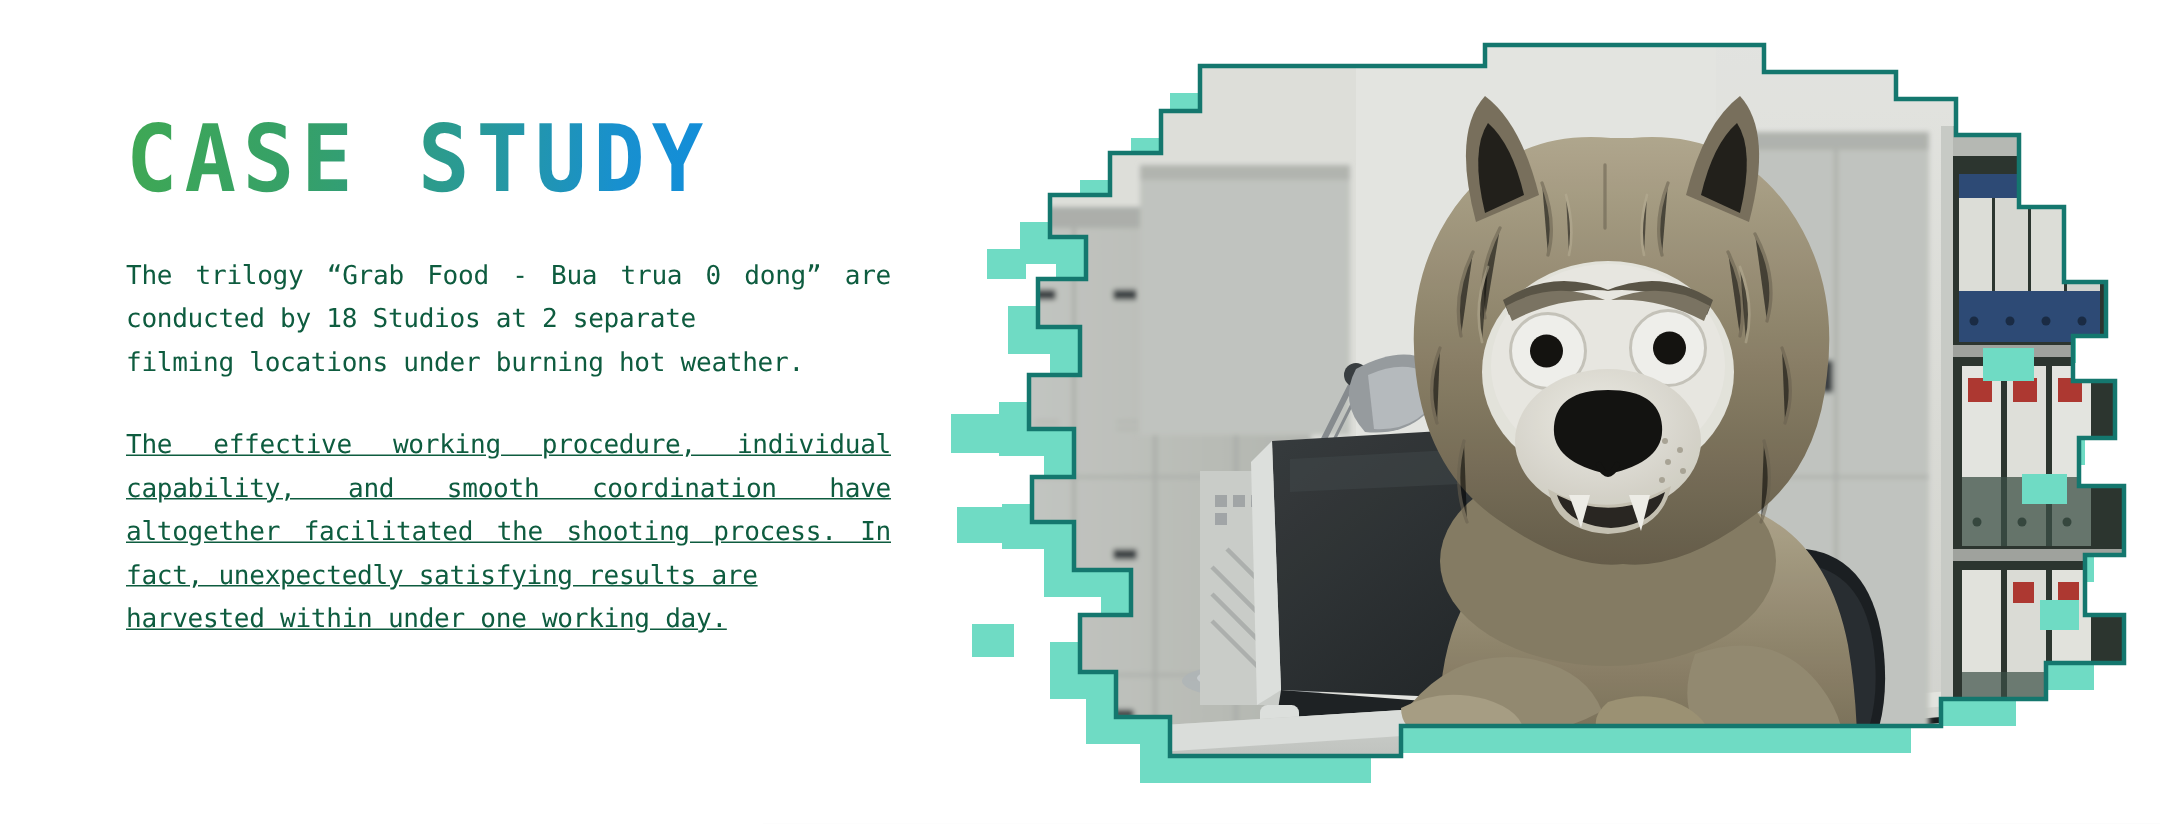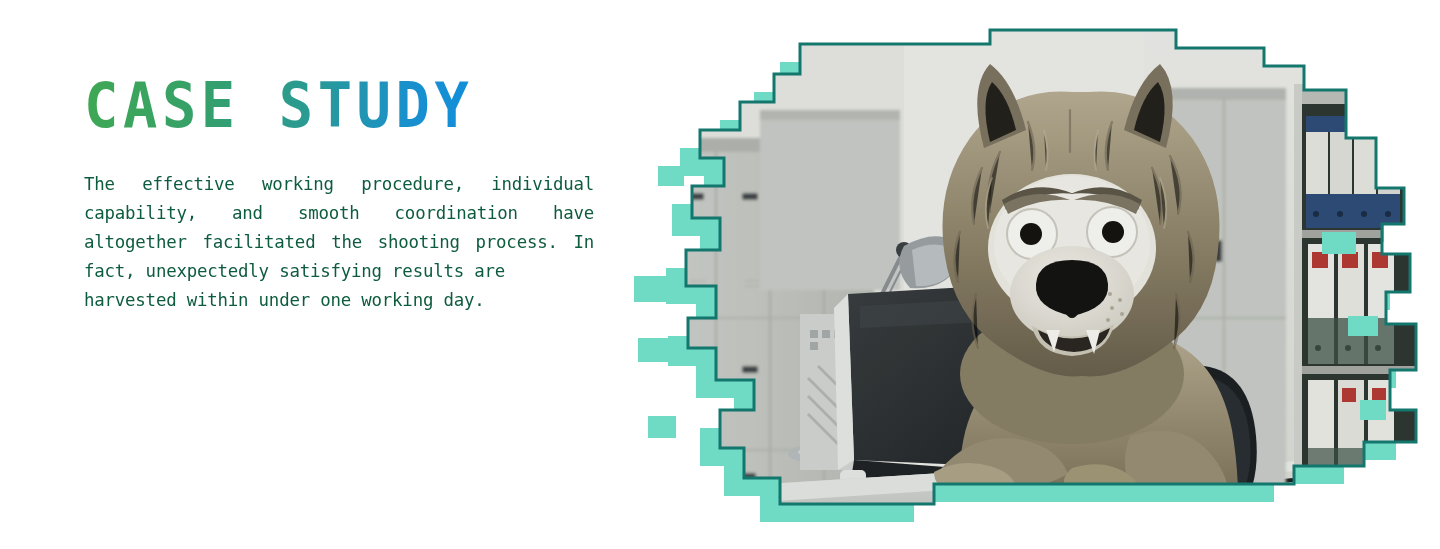--- a/index.html
+++ b/index.html
@@ -49,21 +49,21 @@
   .para {
     font-family: "DejaVu Sans Mono", monospace;
     font-size: 17.4px;
     line-height: 29px;
     color: #0E5C3F;
     text-align: justify;
     margin: 0 0 26px 0;
     letter-spacing: -0.2px;
     word-spacing: 0px;
   }
-  .para:last-child { margin-bottom: 1px; }
+  .para:last-child { margin-bottom: 1px; text-decoration: underline; }
   .para .last-line { display: block; text-align: left; }
 
   
   .photo-wrap {
     position: absolute;
     left: 604px;
     top: 18px;
     width: 836px;
     height: 516px;
   }
@@ -90,20 +90,23 @@
 </style>
 </head>
 <body>
 
 <div class="slide" style="--bg: #ffffff;">
 
   <div class="text-col">
 
     <h1 class="headline">CASE STUDY</h1>
 
+    <p class="para"><span>The trilogy “Grab Food - Bua trua 0 dong” are conducted by 18 Studios at 2 separate</span>
+      <span class="last-line">filming locations under burning hot weather.</span>
+    </p>
 
     <p class="para"><span>The effective working procedure, individual capability, and smooth coordination have altogether facilitated the shooting process. In fact, unexpectedly satisfying results are</span>
       <span class="last-line">harvested within under one working day.</span>
     </p>
 
   </div>
 
   <div class="photo-wrap">
 
     <div class="glitch-shadow">

